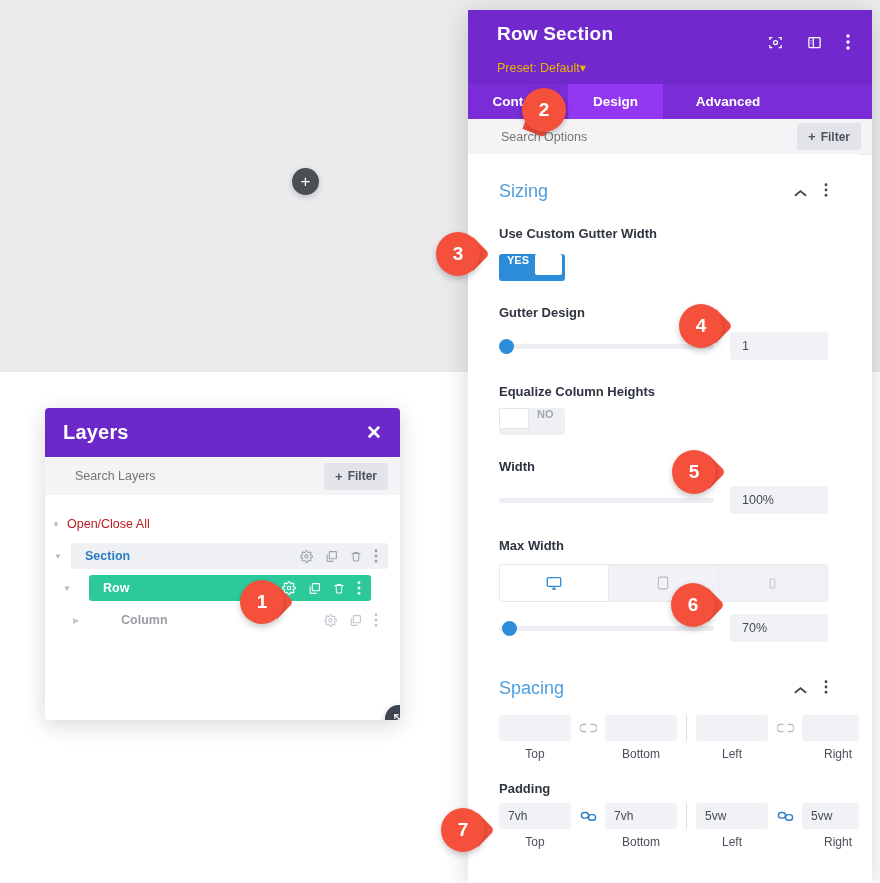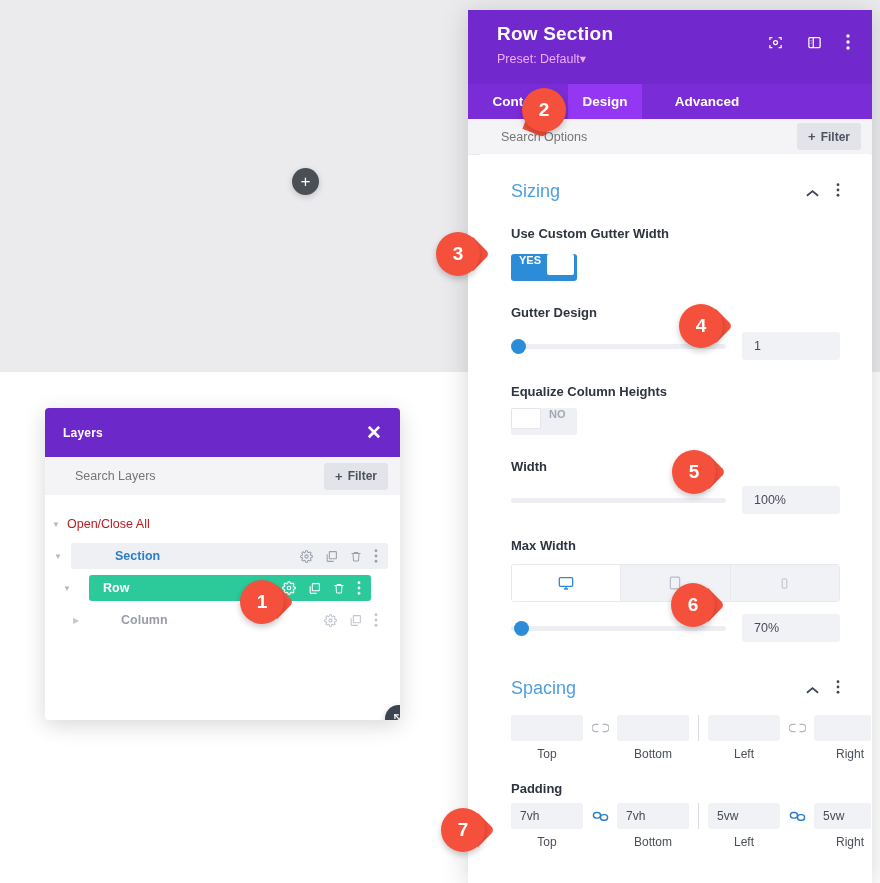--- a/index.html
+++ b/index.html
@@ -24,21 +24,21 @@
   
   #layers-panel{
     position:absolute;left:45px;top:408px;width:355px;height:312px;
     background:#fff;border-radius:4px;box-shadow:0 5px 22px rgba(0,0,0,.16);
     overflow:hidden;
   }
   #layers-header{
     height:49px;background:#6d28c9;display:flex;align-items:center;
     padding:0 18px;justify-content:space-between;
   }
-  #layers-title{color:#fff;font-size:12px;font-weight:bold;letter-spacing:.2px;}
+  #layers-title{color:#fff;font-size:20px;font-weight:bold;letter-spacing:.2px;}
   #layers-close{color:#fff;font-size:19px;font-weight:bold;line-height:1;cursor:pointer;}
   #layers-search-bar{
     height:38px;background:#f4f4f7;display:flex;align-items:center;
     padding:0 12px 0 28px;justify-content:space-between;
   }
   #layers-search-input{
     border:0;background:transparent;outline:none;font-size:12.5px;color:#8d8f99;
     font-family:"Liberation Sans",sans-serif;width:220px;
   }
   .filter-btn{
@@ -53,62 +53,62 @@
   .caret.small{color:#c6c9d1;}
   #row-openclose{color:#3f4450;font-weight:normal;padding-left:0;}
   #row-openclose .lbl{font-size:12.5px;color:#b91c1c;}
 
   .layer-row{margin:0 12px 0 12px;border-radius:3px;display:flex;align-items:center;
     height:26px;position:relative;}
   .layer-label{font-size:12.5px;font-weight:bold;flex:1;}
   .layer-icons{display:flex;align-items:center;gap:12px;padding-right:10px;}
   .layer-icons svg{display:block;}
 
-  #layer-section{background:#eef0f4;margin-left:26px;padding-left:30px;}
+  #layer-section{background:#eef0f4;margin-left:26px;}
   #layer-section .layer-label{color:#2d7ec7;}
   #layer-row-item{background:#2cc99b;margin-left:44px;}
   #layer-row-item .layer-label{color:#fff;}
   #layer-column{background:transparent;margin-left:62px;}
   #layer-column .layer-label{color:#9a9da8;font-weight:bold;}
 
   #layers-resize{
     position:absolute;right:-12px;bottom:-12px;width:27px;height:27px;border-radius:50%;
     background:#3c4450;display:flex;align-items:center;justify-content:center;
     box-shadow:0 2px 6px rgba(0,0,0,.2);
   }
 
   
   #settings-panel{
     position:absolute;left:468px;top:10px;width:404px;height:873px;
     background:#fff;box-shadow:0 4px 26px rgba(0,0,0,.17);overflow:hidden;
   }
   #settings-header{height:74px;background:#7128cc;padding:13px 22px 0 29px;box-sizing:border-box;position:relative;}
   #settings-title{color:#fff;font-size:19px;font-weight:bold;letter-spacing:.2px;}
-  #settings-preset{color:#f0abfc;font-size:12.5px;margin-top:6px;}
+  #settings-preset{color:#eab308;font-size:12.5px;margin-top:15px;}
   #settings-header-icons{position:absolute;right:22px;top:24px;display:flex;align-items:center;gap:24px;}
   #settings-header-icons .hicon{cursor:pointer;}
 
   #tabs{height:35px;background:#7a2dd6;display:flex;}
   .tab{flex:0 0 auto;display:flex;align-items:center;justify-content:center;
     color:#fff;font-size:13.5px;font-weight:bold;cursor:pointer;}
   #tab-content{width:100px;}
-  #tab-design{width:74px;background:#9437f2;}
+  #tab-design{width:95px;background:#9437f2;}
   #tab-advanced{width:130px;}
 
   #search-bar{
     height:35px;background:#f4f4f7;display:flex;align-items:center;justify-content:space-between;
     padding:0 11px 0 31px;border-bottom:1px solid #e9e9ee;
   }
   #search-options-input{
     border:0;background:transparent;outline:none;font-size:12.5px;color:#9a9ca6;
     font-family:"Liberation Sans",sans-serif;width:230px;
   }
 
   #settings-body{
-    position:absolute;left:12px;top:144px;width:391px;height:729px;
+    position:absolute;left:0;top:144px;width:391px;height:729px;
     background:#fff;padding:0 31px;box-sizing:border-box;overflow:hidden;
   }
   .section-head{display:flex;align-items:center;justify-content:space-between;margin-top:27px;}
   .section-title{color:#4e9fe0;font-size:18px;}
   .section-ctl{display:flex;align-items:center;gap:17px;color:#3e4757;}
 
   .field-label{font-size:13px;font-weight:bold;color:#2e3440;margin-top:24px;margin-bottom:9px;}
 
   .toggle{display:inline-flex;border-radius:3px;height:27px;width:66px;box-sizing:border-box;}
   .toggle.on{background:#2d8cd8;justify-content:flex-start;padding:0 3px;}

